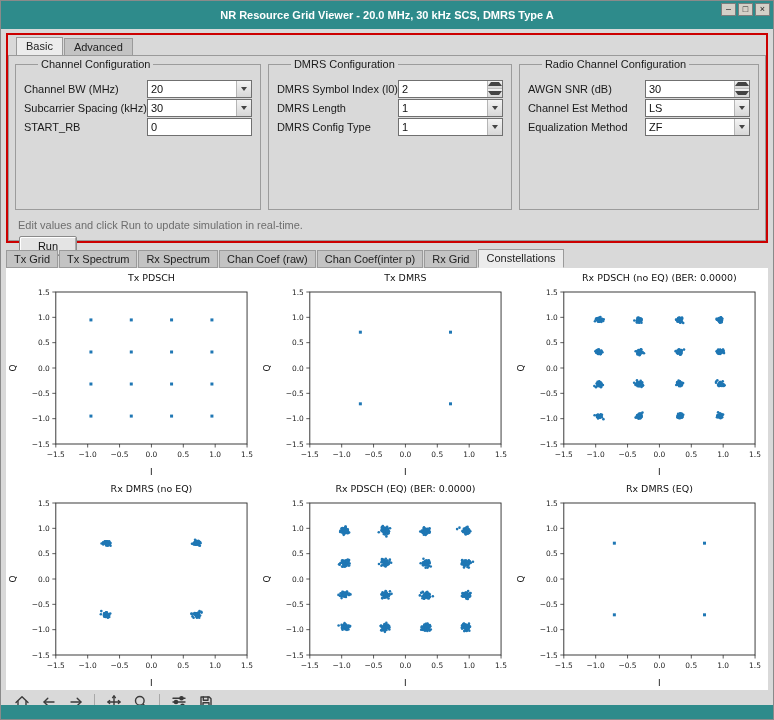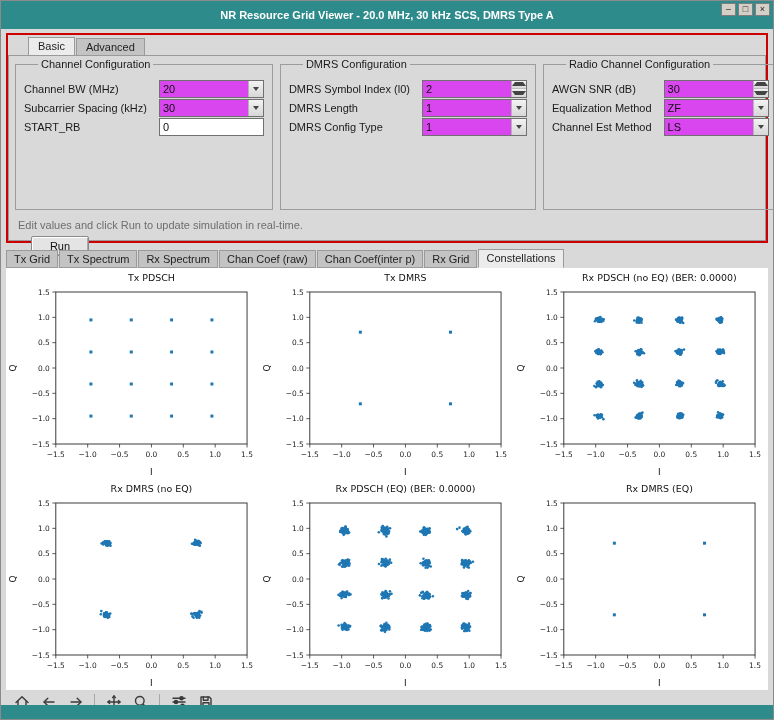--- a/index.html
+++ b/index.html
@@ -10,41 +10,41 @@
     position:relative;overflow:hidden;
     border:1px solid #8a8a8a;
   }
   
   .titlebar{height:28px;background:var(--titlebar,#2e8b8b);display:flex;align-items:center;position:relative;}
   .title-text{flex:1;text-align:center;color:#ffffff;font-size:11px;font-weight:bold;white-space:nowrap;}
   .win-controls{position:absolute;right:3px;top:2px;display:flex;gap:2px;}
   .win-btn{width:15px;height:13px;background:#d4d0c8;border:1px solid #7d7d7d;font-size:9px;line-height:11px;text-align:center;color:#1c1c1c;cursor:default;}
   
   .config-wrap{margin:4px 5px 0 5px;border:2px solid var(--accent,#cc0000);}
-  .cfg-tabs{display:flex;padding:2px 2px 0 20px;align-items:flex-end;}
+  .cfg-tabs{display:flex;padding:2px 2px 0 8px;align-items:flex-end;}
   .tab{font-size:11px;padding:2px 9px 2px 9px;border:1px solid #9a9a9a;border-bottom:none;background:var(--tab_inactive,#c3c3c3);margin-right:1px;color:#222;}
   .tab.active{background:#ececec;padding-bottom:3px;}
   .cfg-pane{border:1px solid #9a9a9a;background:var(--background,#d9d9d9);padding:8px 6px 6px 6px;height:186px;}
   .groups{display:flex;gap:7px;}
   .groupbox{border:1px solid #9c9c9c;position:relative;padding:14px 8px 8px 8px;height:146px;flex:1;}
   .gb-title{position:absolute;top:-7px;left:22px;background:var(--background,#d9d9d9);padding:0 3px;font-size:11px;color:#1a1a1a;}
-  .gb-row{display:flex;align-items:center;height:19px;gap:12px;}
+  .gb-row{display:flex;align-items:center;height:19px;}
   .gb-label{flex:1;font-size:11px;color:#1a1a1a;white-space:nowrap;}
   
-  .combo,.spin{width:105px;height:18px;display:flex;align-items:stretch;background:#d946ef;border:1px solid #707070;}
+  .combo,.spin{width:105px;height:18px;display:flex;align-items:stretch;background:#ffffff;border:1px solid #707070;}
   .combo .val,.spin .val{flex:1;font-size:11px;line-height:16px;padding-left:3px;overflow:hidden;color:#111;}
   .dd-btn{width:15px;border-left:1px solid #b5b5b5;background:linear-gradient(#f3f3f3,#d7d7d7);display:flex;align-items:center;justify-content:center;}
   .tri-down{width:0;height:0;border-left:3.5px solid transparent;border-right:3.5px solid transparent;border-top:4px solid #444;}
   .tri-up{width:0;height:0;border-left:3.5px solid transparent;border-right:3.5px solid transparent;border-bottom:4px solid #444;}
   .spin-btns{width:15px;display:flex;flex-direction:column;border-left:1px solid #b5b5b5;}
   .spin-btns span{flex:1;display:flex;align-items:center;justify-content:center;background:linear-gradient(#f3f3f3,#d7d7d7);}
   .spin-btns span + span{border-top:1px solid #bdbdbd;}
   input.entry{width:105px;height:18px;border:1px solid #707070;background:#ffffff;font-size:11px;padding:0 3px;font-family:inherit;color:#111;}
   .status-line{font-size:11px;color:#6e6e6e;margin:9px 2px 5px 3px;}
-  .run-btn{font-size:11px;background:#e4e4e4;border:1px solid #8a8a8a;border-radius:2px;width:58px;height:20px;margin-left:16px;color:#111;
+  .run-btn{font-size:11px;background:#e4e4e4;border:1px solid #8a8a8a;border-radius:2px;width:58px;height:20px;margin-left:4px;color:#111;
     box-shadow:inset 1px 1px 0 #ffffff, inset -1px -1px 0 #a9a9a9;}
   
   .view-tabs{display:flex;margin:6px 5px 0 5px;align-items:center;}
   .vtab{font-size:11px;padding:2px 7px;background:var(--tab_inactive,#c3c3c3);border:1px solid #9a9a9a;margin-right:1px;color:#222;white-space:nowrap;}
   .vtab.active{background:#ececec;padding-bottom:3px;border-bottom-color:#ececec;}
   
   .canvas{margin:0 5px;background:#ffffff;height:422px;display:grid;grid-template-columns:repeat(3,1fr);grid-template-rows:repeat(2,1fr);}
   .chart-cell{overflow:hidden;}
   .chart-cell svg{display:block;}
   
@@ -147,32 +147,32 @@
               <span>
                   <span class="tri-up"></span>
                 </span>
               <span>
                   <span class="tri-down"></span>
                 </span>
             </span>
           </div>
         </div>
         <div class="gb-row">
-          <span class="gb-label">Equalization Method</span>
+          <span class="gb-label">Channel Est Method</span>
           <div class="combo">
-            <span class="val">ZF</span>
+            <span class="val">LS</span>
             <span class="dd-btn">
                 <span class="tri-down"></span>
               </span>
           </div>
         </div>
         <div class="gb-row">
-          <span class="gb-label">Channel Est Method</span>
+          <span class="gb-label">Equalization Method</span>
           <div class="combo">
-            <span class="val">LS</span>
+            <span class="val">ZF</span>
             <span class="dd-btn">
                 <span class="tri-down"></span>
               </span>
           </div>
         </div>
       </div>
 
     </div>
     <div class="status-line">Edit values and click Run to update simulation in real-time.</div>
     <button class="run-btn">Run</button>

